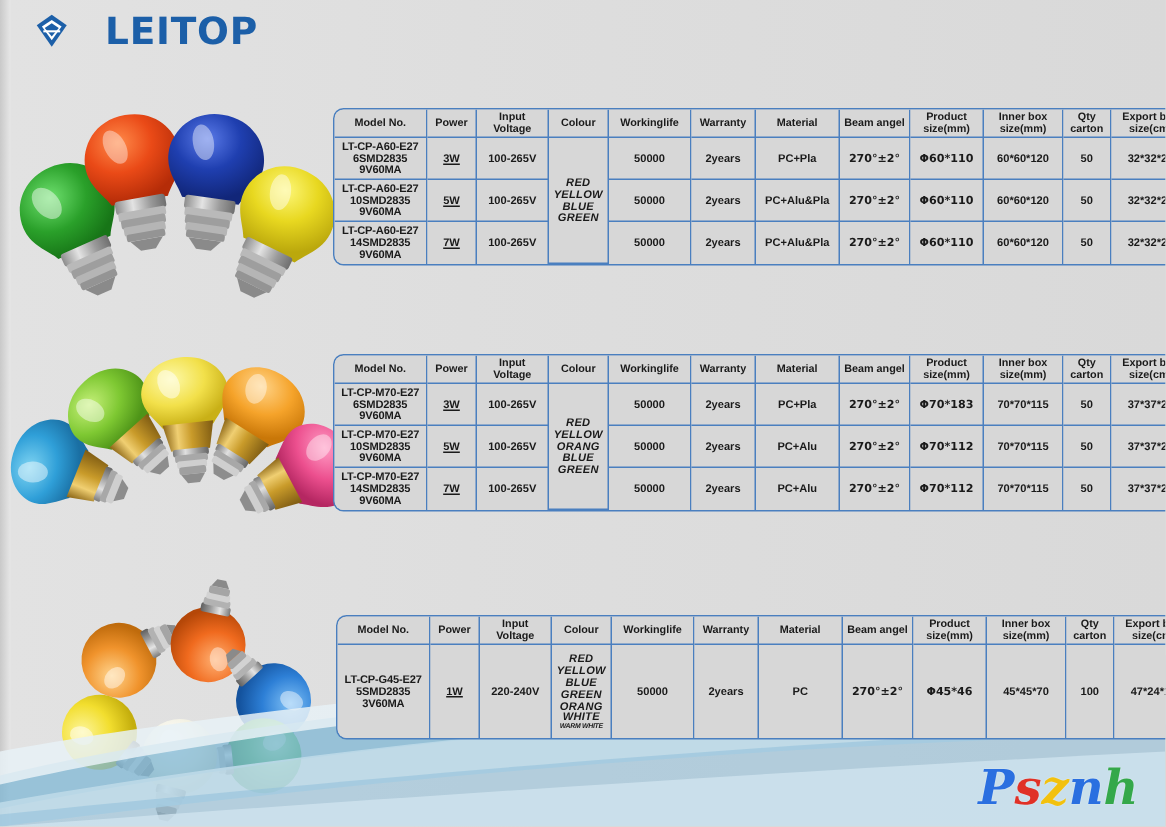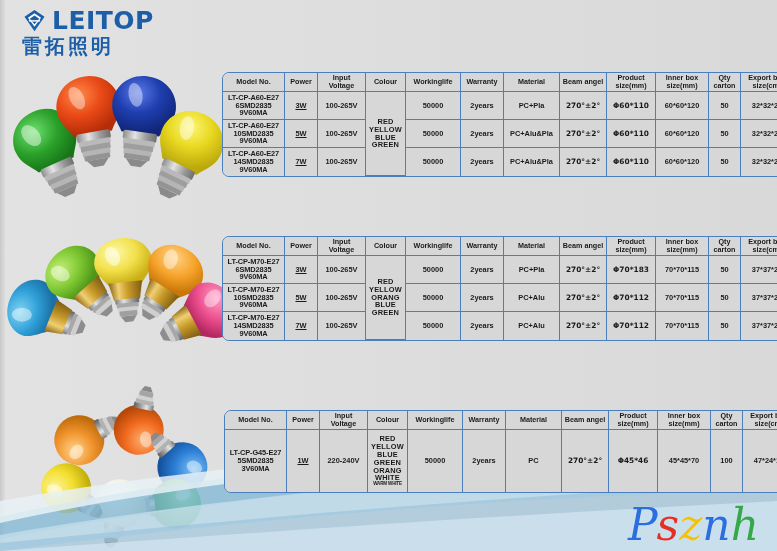--- a/index.html
+++ b/index.html
@@ -16,21 +16,21 @@
     background:
       linear-gradient(to right, #cfcfcf 0px, #e2e2e2 6px, #dedede 40%, #d9d9d9 100%);
     overflow:hidden;
   }
   
   .spine { position:absolute; left:0; top:0; width:7px; height:100%;
     background:linear-gradient(to right,#c9c9c9,#e6e6e6); }
 
   
   .logo { position:absolute; left:22px; top:8px; width:190px; height:52px; }
-  .logo-row { display:flex; align-items:flex-start; gap:5px; }
+  .logo-row { display:flex; align-items:flex-start; gap:23px; }
   .logo-mark { width:25px; height:25px; flex:0 0 25px; }
   .logo-text { font-weight:bold; font-size:25px; letter-spacing:.5px;
     color:#1c5fa8; line-height:25px; font-family:"DejaVu Sans", sans-serif; }
   .logo-cn { margin-top:2px; font-size:20px; font-weight:bold; color:#1c5fa8;
     letter-spacing:3px; line-height:22px; font-family:"DejaVu Sans", sans-serif; }
 
   
   .bulbgroup { position:absolute; }
   .bulb { position:absolute; }
   .bulb svg { display:block; }
@@ -56,31 +56,31 @@
     background:#d7d7d7;
     padding:1px 1px;
     line-height:1.08;
   }
   .spec-table tr:last-child td { border-bottom:none; }
   .spec-table td:last-child, .spec-table th:last-child { border-right:none; }
   .spec-table th { font-size:7.2px; height:19px; }
   .spec-table td { font-size:7.4px; }
   .cell-model { font-size:5.6px; letter-spacing:-0.1px; }
   .cell-power { color:#d42a18; font-size:8.6px;text-decoration:underline; }
-  .cell-colour { font-size:6.6px; line-height:1.25; letter-spacing:.2px; }
+  .cell-colour { font-size:6.6px; line-height:1.25; letter-spacing:.2px;font-style:italic; }
   .cell-colour .tiny { font-size:4.6px; letter-spacing:-0.2px; display:block; }
   .sym { font-family:"DejaVu Sans", sans-serif; }
 
   
   .waves { position:absolute; left:0; bottom:0; width:777px; height:120px; }
 
   
   .wm { position:absolute; right:18px; bottom:6px;
         font-family:"DejaVu Serif", serif; font-style:italic;
-        font-weight:normal; font-size:44px; letter-spacing:0px;
+        font-weight:bold; font-size:32px; letter-spacing:0px;
         line-height:40px; }
   .wm span { text-shadow:0 0 1px rgba(255,255,255,.6); }
 </style>
 </head>
 <body>
 
 <div class="page">
   <div class="spine"></div>
 
   <div class="logo">
@@ -88,21 +88,20 @@
       <span class="logo-mark">
         <svg viewBox="0 0 40 40" width="25" height="25">
           <path d="M20 3 L36 14 L20 37 L4 14 Z" fill="#1c5fa8"></path>
           <path d="M20 8.5 L30.5 15.5 L20 30 L9.5 15.5 Z" fill="#ffffff"></path>
           <path d="M20 12 L27.5 17 L20 26 L12.5 17 Z" fill="#1c5fa8"></path>
           <rect x="11" y="19.5" width="18" height="2.2" fill="#ffffff"></rect>
         </svg>
       </span>
       <span class="logo-text">LEITOP</span>
     </div>
-    <div class="logo-cn">雷拓照明</div>
   </div>
 
   <div class="bulbgroup" style="left:8px;top:66px;width:210px;height:125px;">
 
     <div class="bulb" style="left:4px;top:38px;transform:rotate(-24deg);">
       <svg width="78" height="98" viewBox="0 0 78 98">
         <defs>
           <radialGradient id="g1" cx="38%" cy="32%" r="70%">
             <stop offset="0%" stop-color="#6fe06f"></stop>
               <stop offset="55%" stop-color="#2aa02a"></stop>

